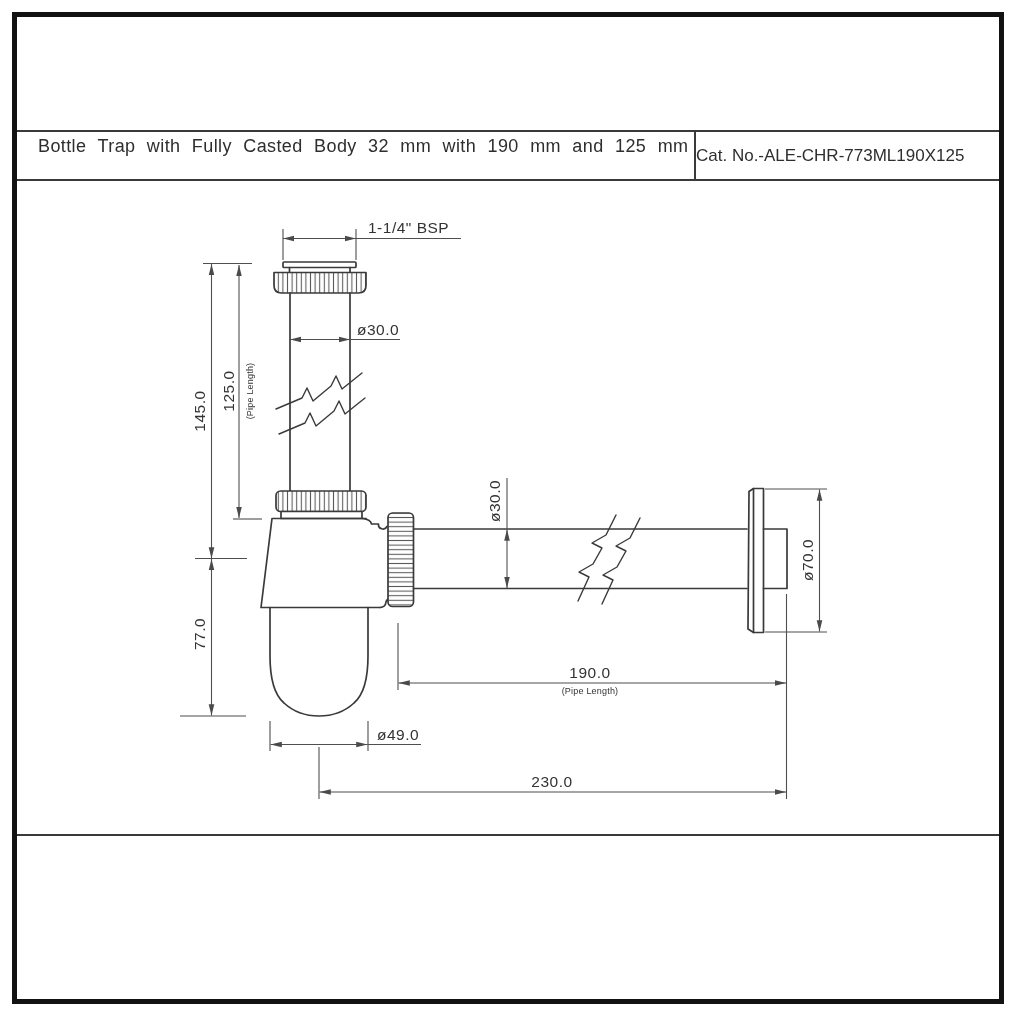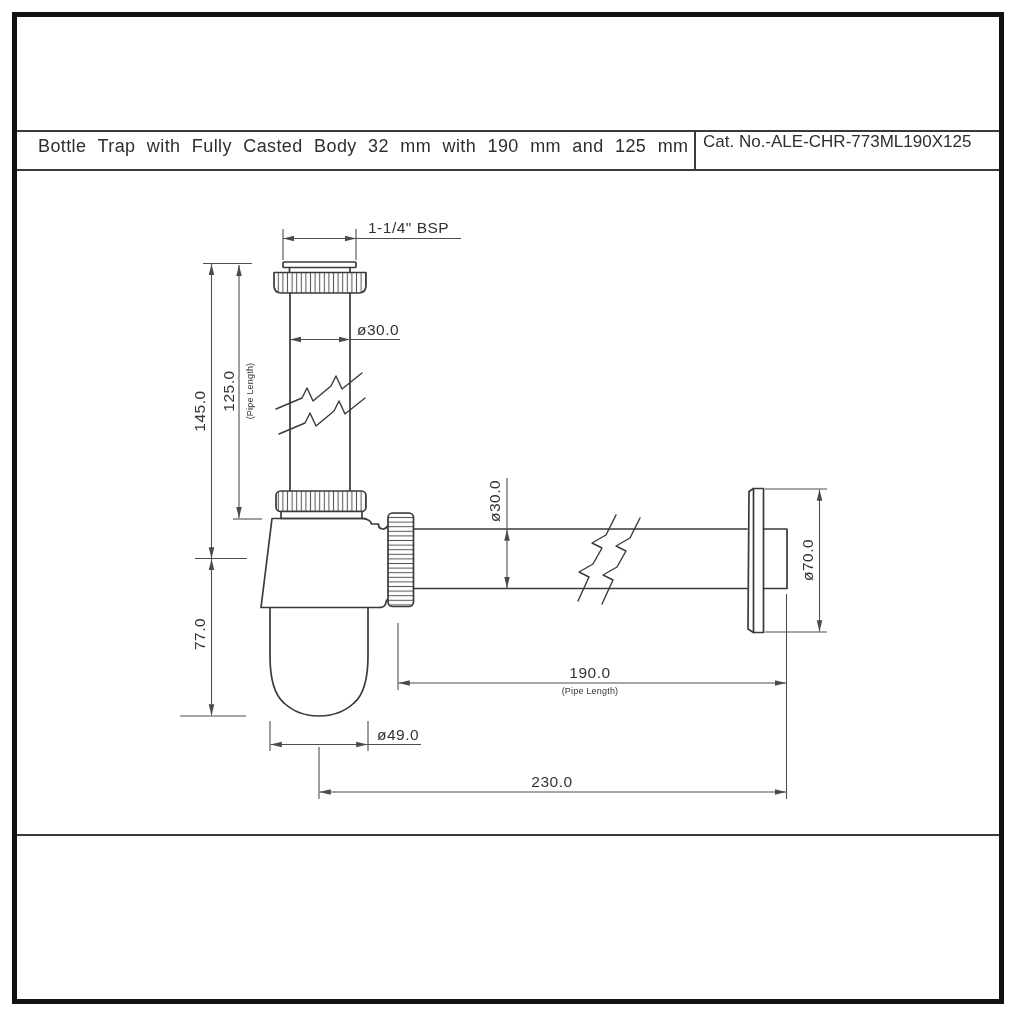--- a/index.html
+++ b/index.html
@@ -5,32 +5,32 @@
   html,body { margin:0; padding:0; background:#fff; }
   .page {
     position:relative; width:1016px; height:1016px; background:#fff;
     font-family:"Liberation Sans", sans-serif; overflow:hidden;
   }
   .frame {
     position:absolute; left:12px; top:12px; width:992px; height:992px;
     border:5px solid #121212; box-sizing:border-box;
   }
   .titleband {
-    position:absolute; left:17px; top:130px; width:982px; height:41px;
+    position:absolute; left:17px; top:130px; width:982px; height:51px;
     border-top:2px solid #3a3a3a; border-bottom:2px solid #3a3a3a;
     box-sizing:border-box; display:flex; background:#fff;
   }
   .title-left {
     flex:1; padding:3px 8px 0 21px; font-size:18px; color:#2e2e2e;
     word-spacing:6px; letter-spacing:0.4px; line-height:22px; white-space:nowrap;
     overflow:hidden;
   }
   .title-right {
     width:305px; border-left:2px solid #3a3a3a; box-sizing:border-box;
-    display:flex; align-items:flex-start; padding-left:7px;
+    display:flex; align-items:center; 
     font-size:17px; color:#2e2e2e; letter-spacing:0px; white-space:nowrap;
     overflow:hidden;
   }
   .bottomrule {
     position:absolute; left:17px; top:834px; width:982px; height:2px;
     background:#3a3a3a;
   }
   svg.drawing { position:absolute; left:0; top:0; }
   .obj  { stroke:#3a3a3a; stroke-width:1.7; fill:none; stroke-linejoin:round; stroke-linecap:round; }
   .objp { stroke:#3a3a3a; stroke-width:1.7; stroke-linejoin:round; }

